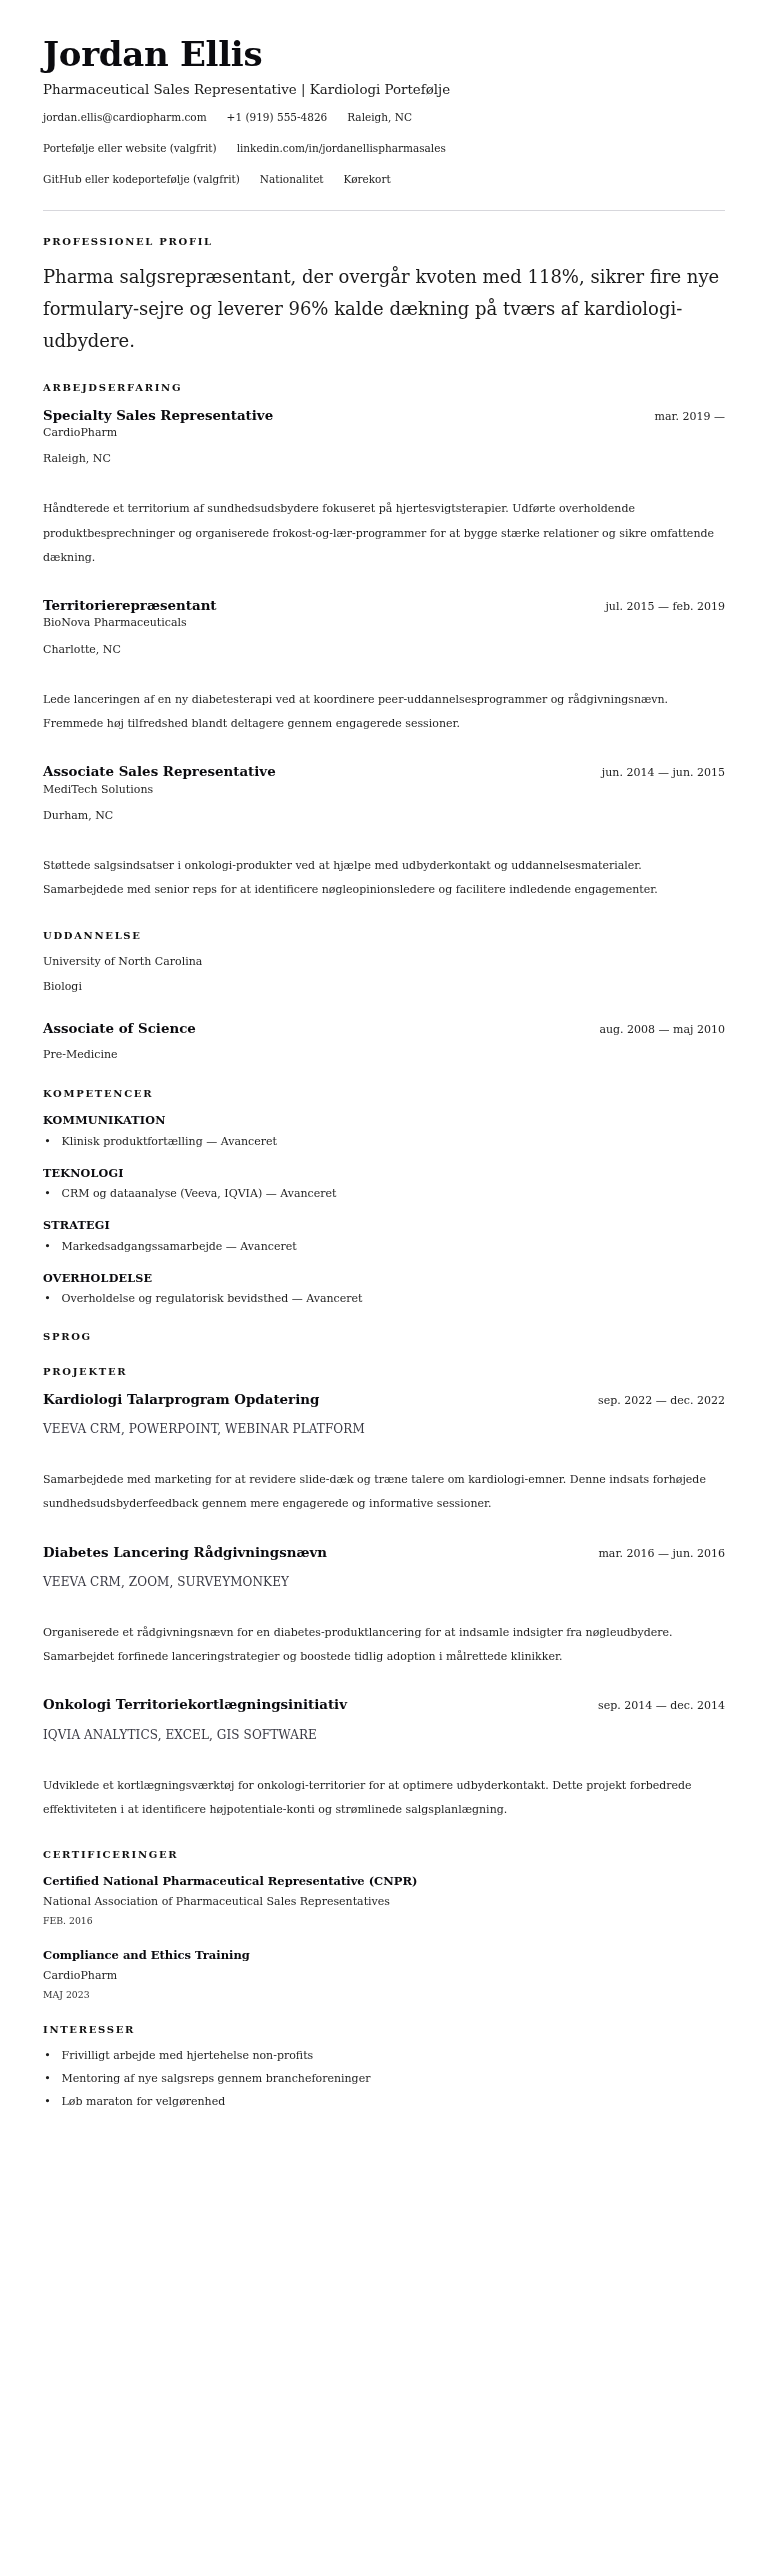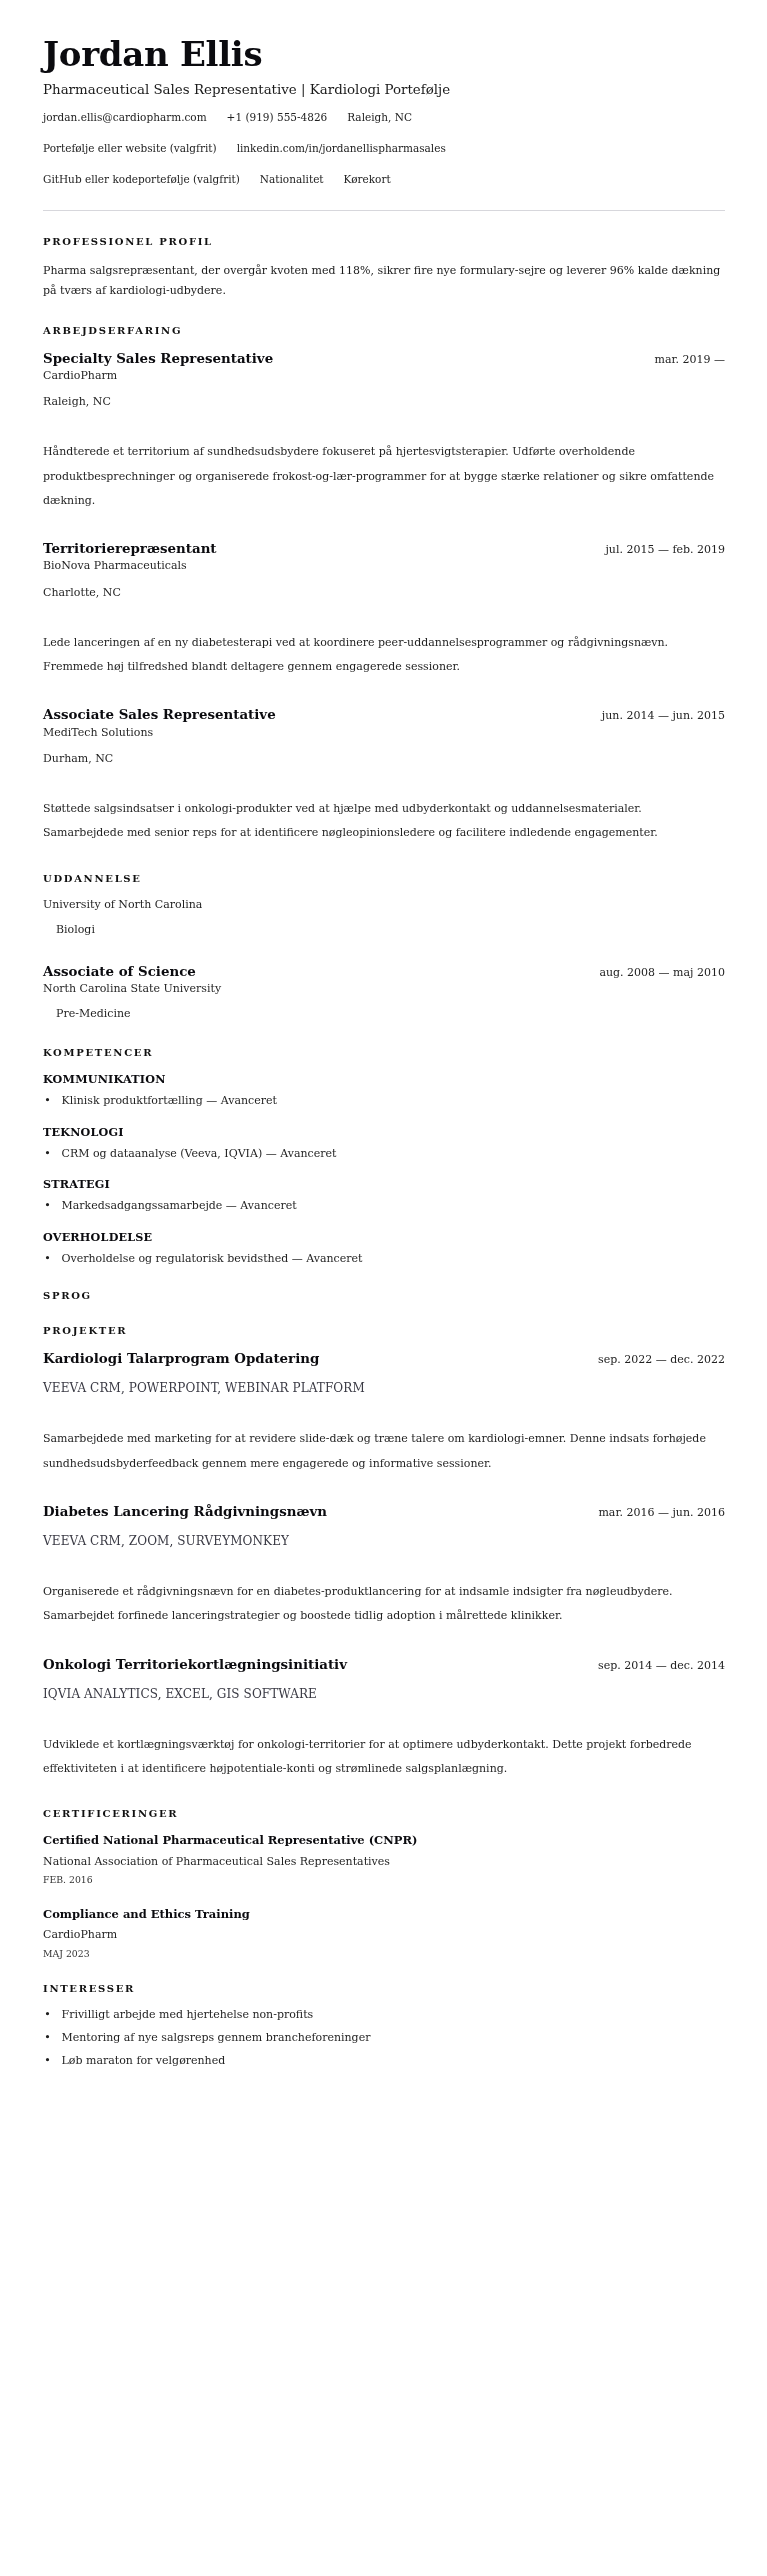--- a/index.html
+++ b/index.html
@@ -45,21 +45,21 @@
     .section { margin-bottom: 24px; }
     .section-title {
       font-size: 10px;
       font-weight: bold;
       letter-spacing: 1.7px;
       color: #111;
       margin: 0 0 14px 0;
       text-transform: uppercase;
     }
     .profile-text {
-      font-size: 11px;
+      font-size: 18px;
       line-height: 1.78;
       color: #1a1a1a;
       margin: 0;
     }
     
     .entry { margin-bottom: 27px; }
     .entry-head {
       display: flex;
       justify-content: space-between;
       align-items: baseline;
@@ -87,21 +87,21 @@
       margin-top: 12px;
       line-height: 1.3;
     }
     .entry-desc {
       font-size: 11px;
       line-height: 2.2;
       color: #1f1f1f;
       margin: 31px 0 0 0;
     }
     .edu-entry { margin-bottom: 25.6px; }
-    .edu-entry .entry-loc { margin-top: 11px; margin-left: 13px; }
+    .edu-entry .entry-loc { margin-top: 11px; }
     
     .skill-cat {
       font-size: 11.2px;
       font-weight: bold;
       color: #0b0b0f;
       margin: 0 0 7.7px 0;
       letter-spacing: 0.2px;
     }
     ul.bullets {
       list-style: none;
@@ -225,21 +225,20 @@
     <div class="edu-entry">
       <div class="entry-sub">University of North Carolina</div>
       <div class="entry-loc">Biologi</div>
     </div>
 
     <div class="edu-entry">
       <div class="entry-head">
         <div class="entry-title">Associate of Science</div>
         <div class="entry-date">aug. 2008 — maj 2010</div>
       </div>
-      <div class="entry-sub">North Carolina State University</div>
       <div class="entry-loc">Pre-Medicine</div>
     </div>
 
   </section>
 
   <section class="section">
     <h2 class="section-title">Kompetencer</h2>
 
     <div class="skill-cat">KOMMUNIKATION</div>
     <ul class="bullets">

